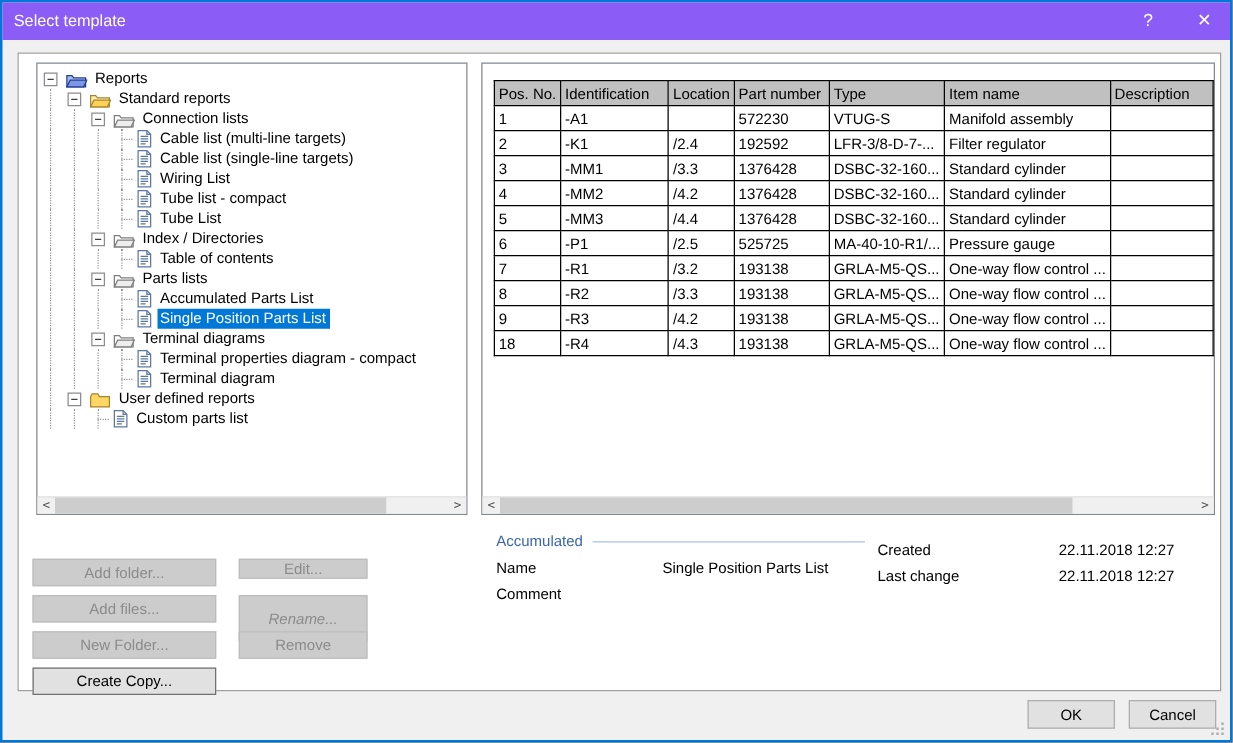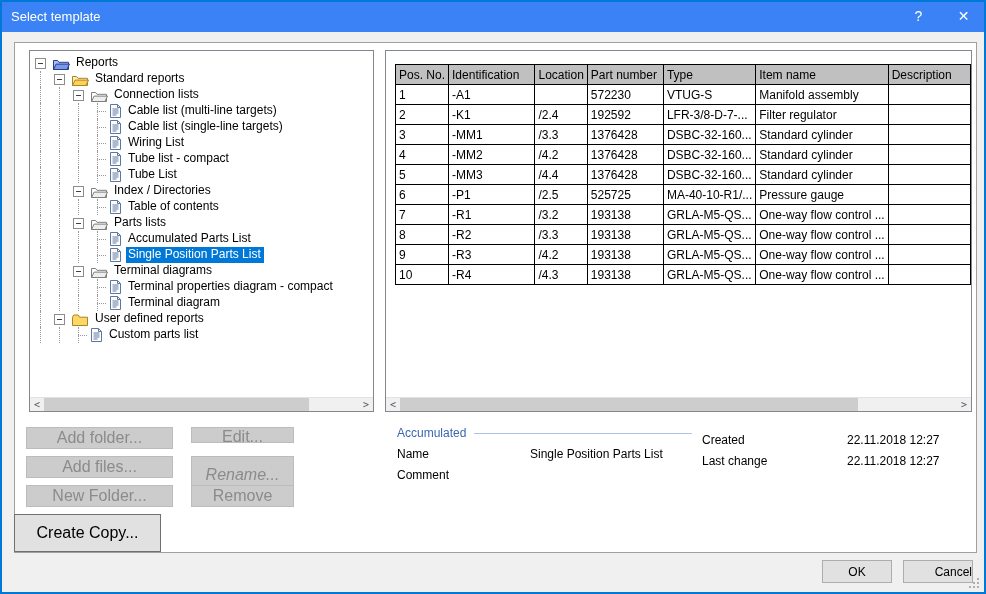--- a/index.html
+++ b/index.html
@@ -2,21 +2,21 @@
 <html><head>
 <meta charset="utf-8">
 <style>
   * { margin:0; padding:0; box-sizing:border-box; }
   html,body { background:#444; font-family:"Liberation Sans", sans-serif; }
   .win {
     position:relative; width:986px; height:594px; background:#f0f0f0;
     border:2px solid #0078d7; overflow:hidden; font-size:12px; color:#000;
   }
   
-  .titlebar { position:absolute; left:-2px; top:-2px; width:986px; height:32px; background:#3b82f6; display:flex; align-items:center; }
+  .titlebar { position:absolute; left:-2px; top:-2px; width:986px; height:32px; background:#8b5cf6; display:flex; align-items:center; }
   .titlebar .title { color:#fff; font-size:13px; padding-left:11px; }
   .tb-btns { position:absolute; right:0; top:0; height:32px; display:flex; }
   .tb-btn { width:45px; height:32px; color:#fff; display:flex; align-items:center; justify-content:center; font-size:14px; cursor:default; }
   
   .outer-panel { position:absolute; left:12px; top:40px; width:963px; height:511px; background:#fff; border:1px solid #a0a0a0; }
   
   .tree-panel { position:absolute; left:27px; top:48px; width:345px; height:362px; background:#fff; border:1px solid #828790; }
   .tree-view { position:absolute; left:0; top:0; right:0; bottom:14px; overflow:hidden; padding:4px 0 0 5px; }
   .tree-row { display:flex; align-items:flex-end; height:16px; white-space:nowrap; }
   .indent { width:19px; height:16px; flex:none; position:relative; }
@@ -34,21 +34,21 @@
   .hscroll { position:absolute; left:0; right:0; bottom:0; height:14px; background:#f0f0f0; border-top:1px solid #e2e2e2; }
   .hs-arrow { position:absolute; top:0; width:14px; height:13px; display:flex; align-items:center; justify-content:center; font-size:10px; color:#555; font-family:"DejaVu Sans Mono", monospace; }
   .hs-left { left:0; } .hs-right { right:0; }
   .hs-thumb { position:absolute; top:0; height:13px; background:#cdcdcd; }
   
   .table-panel { position:absolute; left:383px; top:48px; width:587px; height:362px; background:#fff; border:1px solid #828790;padding-left:24px; }
   .preview-table { position:absolute; left:9px; top:13px; border-collapse:collapse; table-layout:fixed; font-size:12px; }
   .preview-table th, .preview-table td { border:1px solid #000; height:20px; padding:0 3px; text-align:left; font-weight:normal; white-space:nowrap; overflow:hidden; }
   .preview-table th { background:#c0c0c0; }
   
-  .side-btn { position:absolute; font-family:"Liberation Sans", sans-serif; font-size:16px; }
+  .side-btn { position:absolute; font-family:"Liberation Sans", sans-serif; font-size:12px;margin-top:20px; }
   .btn-disabled { background:#cccccc; border:1px solid #bcbcbc; color:#8b8b8b; }
   .btn-enabled { background:#e1e1e1; border:1px solid #707070; color:#000; }
   
   .prop-head { display:flex; align-items:center; color:#3a66b0; font-size:12px; }
   .prop-head .hline { flex:1; height:1px; background:#a9c4e4; margin-left:8px; }
   .prop-row { display:flex; margin-top:7px; }
   .prop-label { flex:none; }
   .props-block { position:absolute; left:395px; top:424px; width:295px; }
   .props-block .prop-label { width:133px; }
   .dates-block { position:absolute; left:700px; top:424px; width:260px; }
@@ -393,41 +393,41 @@
           <tr>
             <td>9</td>
             <td>-R3</td>
             <td>/4.2</td>
             <td>193138</td>
             <td>GRLA-M5-QS...</td>
             <td>One-way flow control ...</td>
             <td>&nbsp;</td>
           </tr>
           <tr>
-            <td>10</td>
+            <td>18</td>
             <td>-R4</td>
             <td>/4.3</td>
             <td>193138</td>
             <td>GRLA-M5-QS...</td>
             <td>One-way flow control ...</td>
             <td>&nbsp;</td>
           </tr>
         </tbody>
     </table>
     <div class="hscroll">
       <div class="hs-arrow hs-left">&lt;</div>
       <div class="hs-thumb" style="left:14px; width:458px;"></div>
       <div class="hs-arrow hs-right">&gt;</div>
     </div>
   </div>
 
   <button class="side-btn btn-disabled" style="left:24px;  top:425px; width:147px; height:22px;" disabled="">Add folder...</button>
   <button class="side-btn btn-disabled" style="left:24px;  top:454px; width:147px; height:22px;" disabled="">Add files...</button>
   <button class="side-btn btn-disabled" style="left:24px;  top:483px; width:147px; height:22px;" disabled="">New Folder...</button>
-  <button class="side-btn btn-enabled" style="left:12px;  top:512px; width:147px; height:38px;">Create Copy...</button>
+  <button class="side-btn btn-enabled" style="left:24px;  top:512px; width:147px; height:22px;">Create Copy...</button>
   <button class="side-btn btn-disabled" style="left:189px; top:425px; width:103px; height:16px;" disabled="">Edit...</button>
   <button class="side-btn btn-disabled" style="left:189px; top:454px; width:103px; height:37px;font-style:italic;" disabled="">Rename...</button>
   <button class="side-btn btn-disabled" style="left:189px; top:483px; width:103px; height:22px;" disabled="">Remove</button>
 
   <div class="props-block">
     <div class="prop-head">
         <span>Accumulated</span>
         <span class="hline"></span>
       </div>
     <div class="prop-row">
@@ -445,16 +445,16 @@
         <span class="prop-label">Created</span>
         <span>22.11.2018 12:27</span>
       </div>
     <div class="prop-row">
         <span class="prop-label">Last change</span>
         <span>22.11.2018 12:27</span>
       </div>
   </div>
 
   <button class="dlg-btn" style="left:820px; top:558px;">OK</button>
-  <button class="dlg-btn" style="left:901px; top:558px;text-align:right;">Cancel</button>
+  <button class="dlg-btn" style="left:901px; top:558px;">Cancel</button>
 
   <div class="grip"></div>
 </div>
 
 </body></html>

